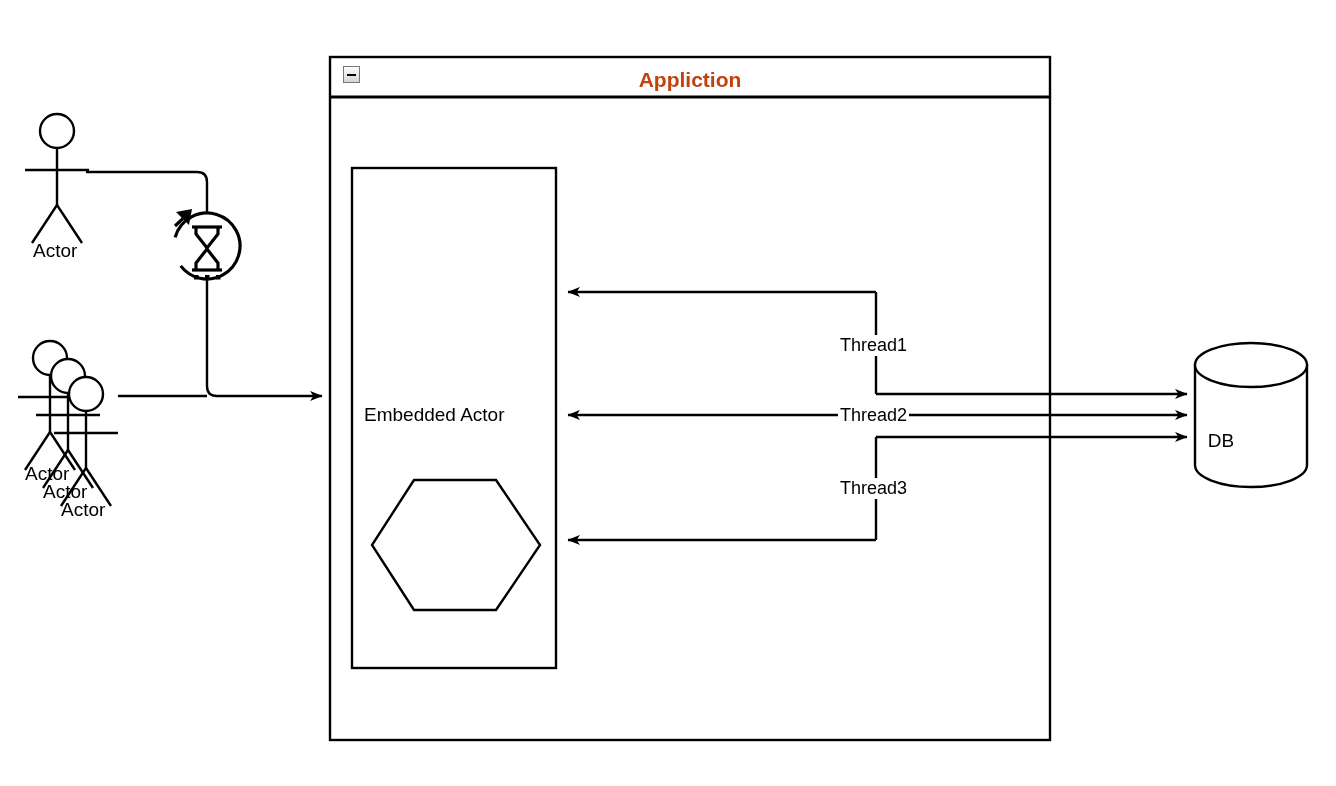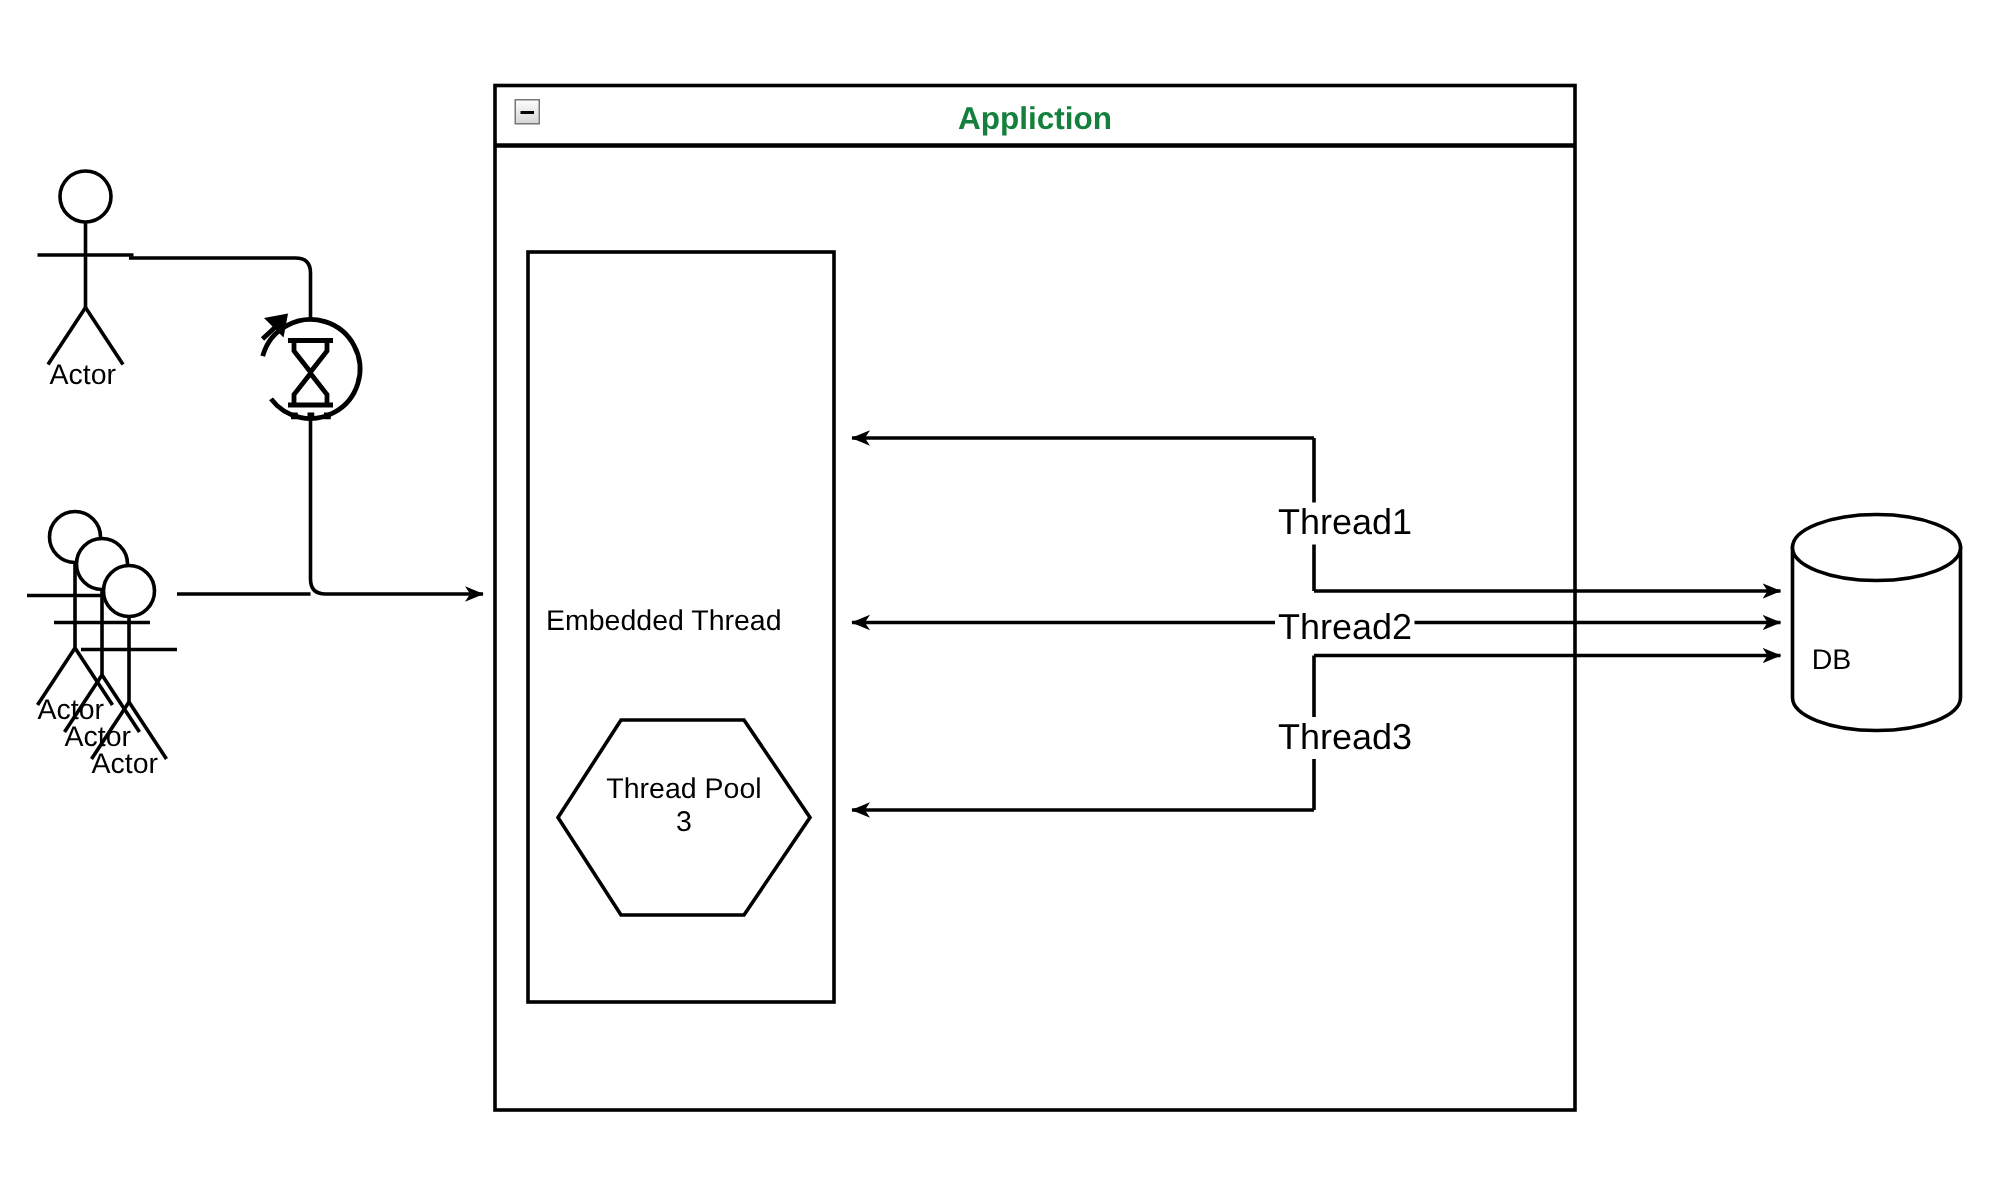--- a/index.html
+++ b/index.html
@@ -39,21 +39,21 @@
   }
   .solidblack { fill: #000000; stroke: none; }
   .title-bar-label {
     position: absolute;
     left: 330px;
     top: 68px;
     width: 720px;
     text-align: center;
     font-size: 21px;
     font-weight: bold;
-    color: #15803d;
+    color: #c2410c;
     font-family: "Liberation Sans", sans-serif;
   }
   .collapse-btn {
     position: absolute;
     left: 343px;
     top: 66px;
     width: 17px;
     height: 17px;
     border: 1px solid #767676;
     background: linear-gradient(#fcfcfc, #d6d6d6);
@@ -84,24 +84,23 @@
   }
   .db-label {
     position: absolute;
     left: 1221px;
     top: 430px;
     font-size: 19px;
     transform: translateX(-50%);
   }
   .thread-label {
     position: absolute;
-    font-size: 24px;
+    font-size: 18px;
     background: #ffffff;
     padding: 0 2px;
-    margin-left: 12px;
   }
   .actor-label { position: absolute; font-size: 19px; }
 </style>
 </head>
 <body>
 
 <div id="canvas">
 
   <svg class="layer" viewBox="0 0 1336 786">
     <defs>
@@ -198,26 +197,22 @@
       <path class="fillwhite" stroke-width="2.6" d="M1195,365 L1195,465 A56,22 0 0 0 1307,465 L1307,365 Z"></path>
       <ellipse cx="1251" cy="365" rx="56" ry="22" class="fillwhite" stroke-width="2.6"></ellipse>
     </g>
   </svg>
 
   <div class="collapse-btn">
     <i></i>
   </div>
   <div class="title-bar-label">Appliction</div>
 
-  <div class="tomcat-label">Embedded Thread</div>
-
-  <div class="hex-label">
-    <div>Thread Pool</div>
-    <div>3</div>
-  </div>
+  <div class="tomcat-label">Embedded Actor</div>
+
 
   <div class="actor-label" style="left:33px; top:240px;">Actor</div>
 
   <div class="actor-label" style="left:25px; top:463px;">Actor</div>
   <div class="actor-label" style="left:43px; top:481px;">Actor</div>
   <div class="actor-label" style="left:61px; top:499px;">Actor</div>
 
   <div class="thread-label" style="left:838px; top:335px;">Thread1</div>
   <div class="thread-label" style="left:838px; top:405px;text-align:right;">Thread2</div>
   <div class="thread-label" style="left:838px; top:478px;">Thread3</div>

